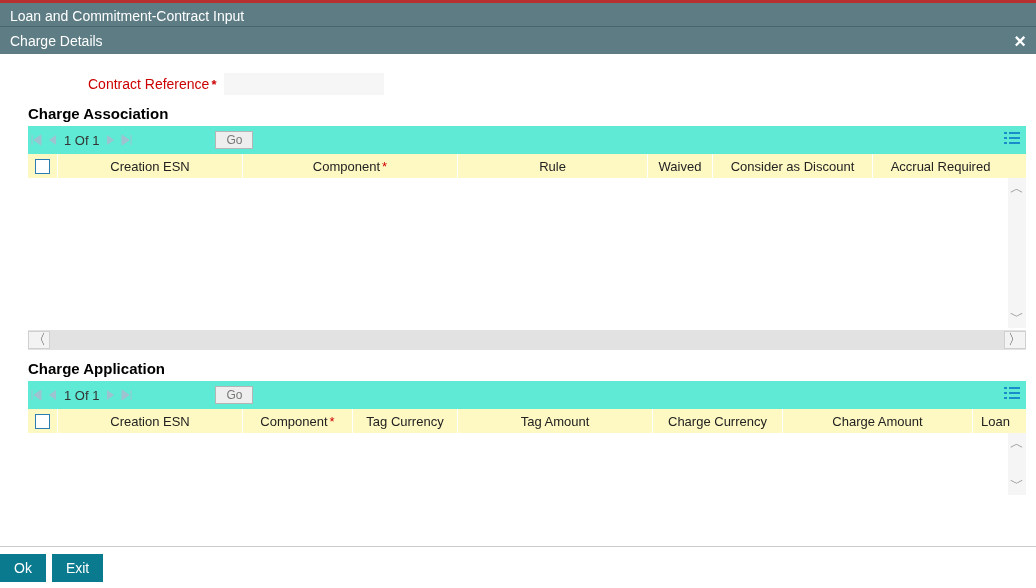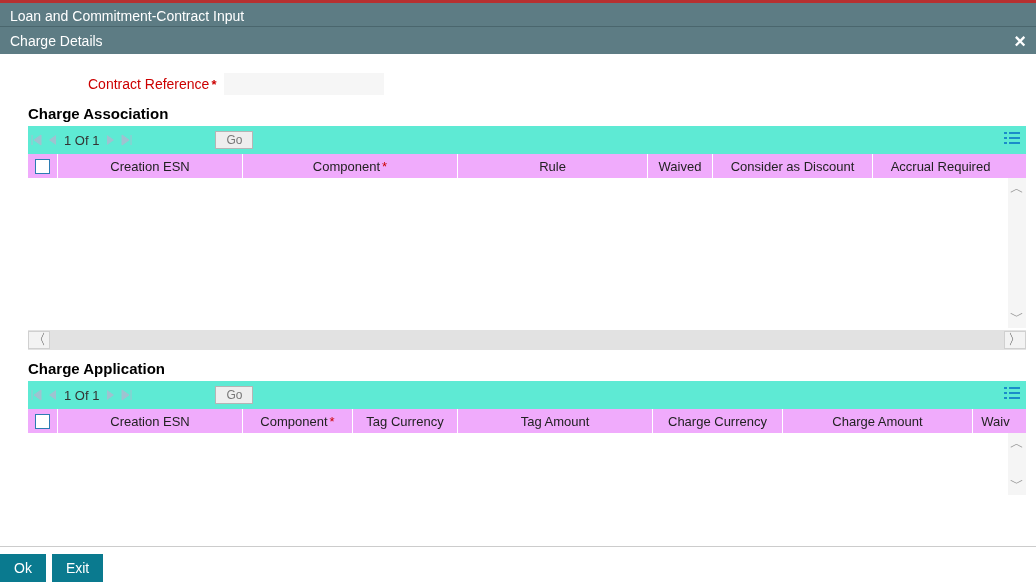--- a/index.html
+++ b/index.html
@@ -14,21 +14,21 @@
   .req-star { color: #cc0000; font-weight: bold; margin-left: 2px; }
   .field-input { margin-left: 8px; width: 160px; height: 22px; border: none; background: #f6f6f6; }
   .section-title { font-weight: bold; font-size: 15px; color: #000; margin: 4px 0 4px 0; }
   .toolbar { display: flex; align-items: center; gap: 0; height: 28px; background: #5eead4; position: relative; }
   .nav-icon { width: 16px; height: 16px; display: inline-flex; align-items: center; justify-content: center; cursor: pointer; }
   .nav-icon svg { display: block; }
   .pager-text { font-size: 13px; color: #333; margin: 0 4px; }
   .go-btn { margin-left: 80px; font-size: 12px; border: 1px solid #b5b5b5; background: #eee; color: #777; padding: 1px 10px; cursor: pointer; }
   .list-icon { position: absolute; right: 6px; top: 5px; cursor: pointer; }
   .grid-wrap { position: relative; }
-  .header-row { display: flex; background: #f0abfc; height: 24px; align-items: center; font-size: 13px; color: #222; }
+  .header-row { display: flex; background: #fef9c3; height: 24px; align-items: center; font-size: 13px; color: #222; }
   .hcell { border-right: 1px solid #fff; padding: 0 6px; display: flex; align-items: center; justify-content: center; height: 100%; white-space: nowrap; overflow: hidden; }
   .hcell.check { width: 30px; justify-content: center; }
   .checkbox { width: 15px; height: 15px; border: 1.5px solid #2b7cb3; background: #fff; }
   .grid-body { background: #fff; position: relative; }
   .grid-body.tall { height: 150px; }
   .grid-body.short { height: 62px; }
   .vscroll { position: absolute; right: 0; top: 0; bottom: 0; width: 18px; display: flex; flex-direction: column; justify-content: space-between; align-items: center; background: #f5f5f5; }
   .vscroll .arrow { color: #9a9a9a; font-size: 14px; cursor: pointer; padding: 2px 0;}
   .hscroll { height: 20px; background: #e2e2e2; display: flex; align-items: center; justify-content: space-between; margin-top: 2px; }
   .hscroll .harrow { width: 22px; height: 18px; background: #f3f3f3; display: flex; align-items: center; justify-content: center; font-size: 14px; color: #555; cursor: pointer; border: 1px solid #d0d0d0; }
@@ -170,21 +170,21 @@
           </div>
         <div class="hcell" style="width:185px">Creation ESN</div>
         <div class="hcell" style="width:110px">
             <span>Component</span>
             <span style="color:#cc0000;margin-left:2px;">*</span>
           </div>
         <div class="hcell" style="width:105px">Tag Currency</div>
         <div class="hcell" style="width:195px">Tag Amount</div>
         <div class="hcell" style="width:130px">Charge Currency</div>
         <div class="hcell" style="width:190px">Charge Amount</div>
-        <div class="hcell" style="width:45px;border-right:none">Waiv</div>
+        <div class="hcell" style="width:45px;border-right:none">Loan</div>
       </div>
       <div class="grid-body short">
         <div class="vscroll">
           <span class="arrow">︿</span>
           <span class="arrow">﹀</span>
         </div>
       </div>
     </div>
 
   </div>

